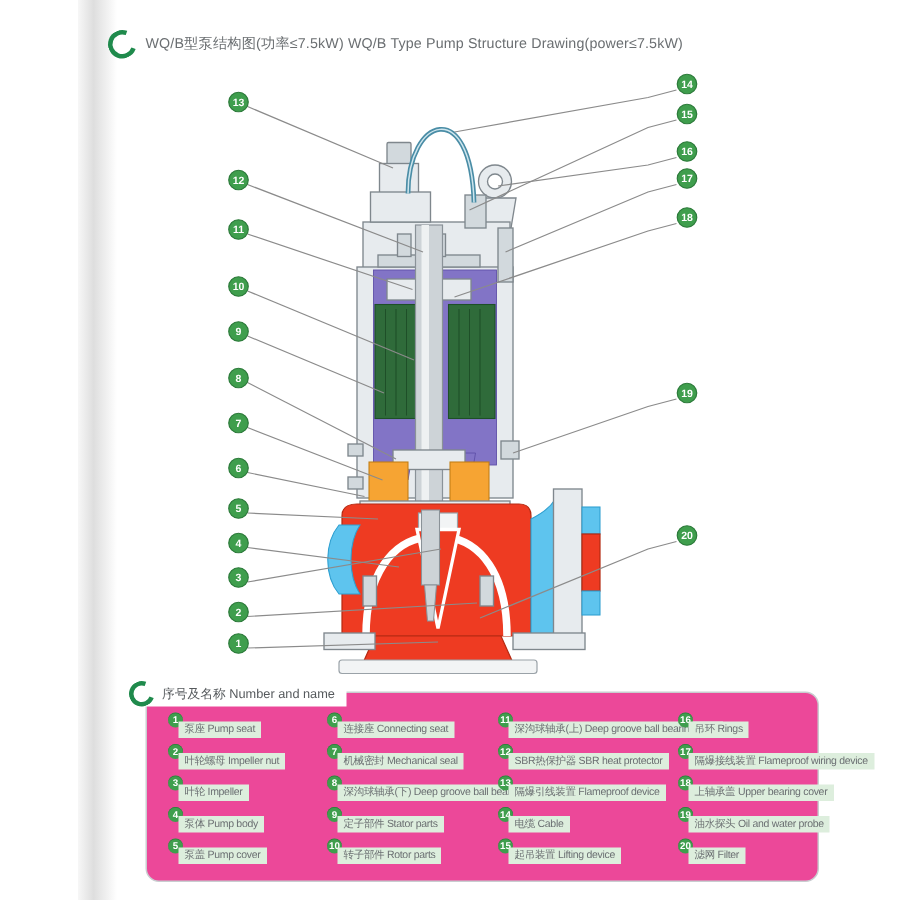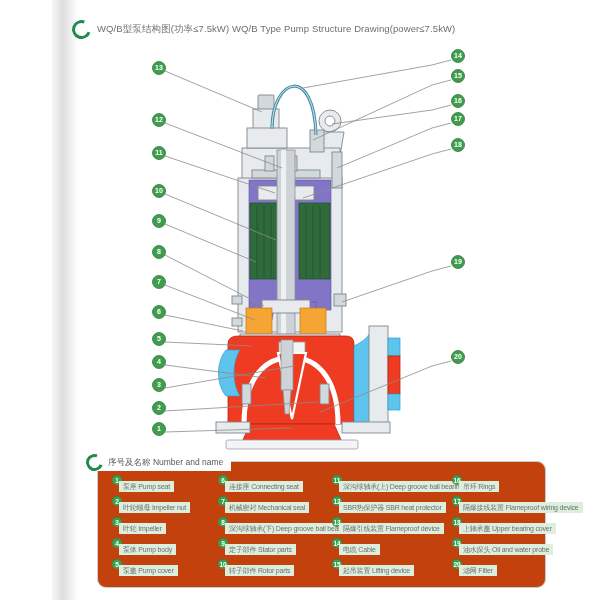--- a/index.html
+++ b/index.html
@@ -27,21 +27,21 @@
   .green{fill:var(--stator_green);stroke:#1e4f28;stroke-width:0.7;}
   .orange{fill:var(--seal_orange);stroke:#c07d14;stroke-width:0.7;}
   .red{fill:var(--body_red);stroke:#b52a12;stroke-width:0.8;}
   .blue{fill:var(--water_blue);stroke:#2e9fd0;stroke-width:0.7;}
   .whitepart{fill:#f2f4f5;stroke:#9aa2a8;stroke-width:0.8;}
   .leader{stroke:var(--line_gray);stroke-width:0.8;fill:none;}
   .badge{fill:var(--badge_green);stroke:#2c7a3a;stroke-width:0.8;}
   .badge-num{fill:#ffffff;font-size:7px;font-weight:bold;text-anchor:middle;}
   
   .parts-box{position:absolute;left:97px;top:461px;width:447px;height:125px;
-       border:1px solid #c9cdd0;border-radius:9px;background:#c2410c;}
+       border:1px solid #c9cdd0;border-radius:9px;background:#ec4899;}
   .legend{position:absolute;left:-12px;top:-8px;display:flex;align-items:center;gap:5px;
        background:#fff;padding:0 8px 0 0;}
   .c-icon-sm{width:11px;height:11px;border-width:3px;}
   .legend-txt{font-size:8.5px;color:#55595c;white-space:nowrap;}
   .parts-grid{position:absolute;left:14px;top:13px;display:grid;grid-auto-flow:column;
        grid-template-rows:repeat(5,21px);grid-template-columns:104px 112px 118px 104px;
        column-gap:2px;}
   .part{position:relative;height:21px;}
   .pnum{position:absolute;left:0;top:0;width:10px;height:10px;border-radius:50%;
        background:var(--badge_green);color:#fff;font-size:6.5px;font-weight:bold;

